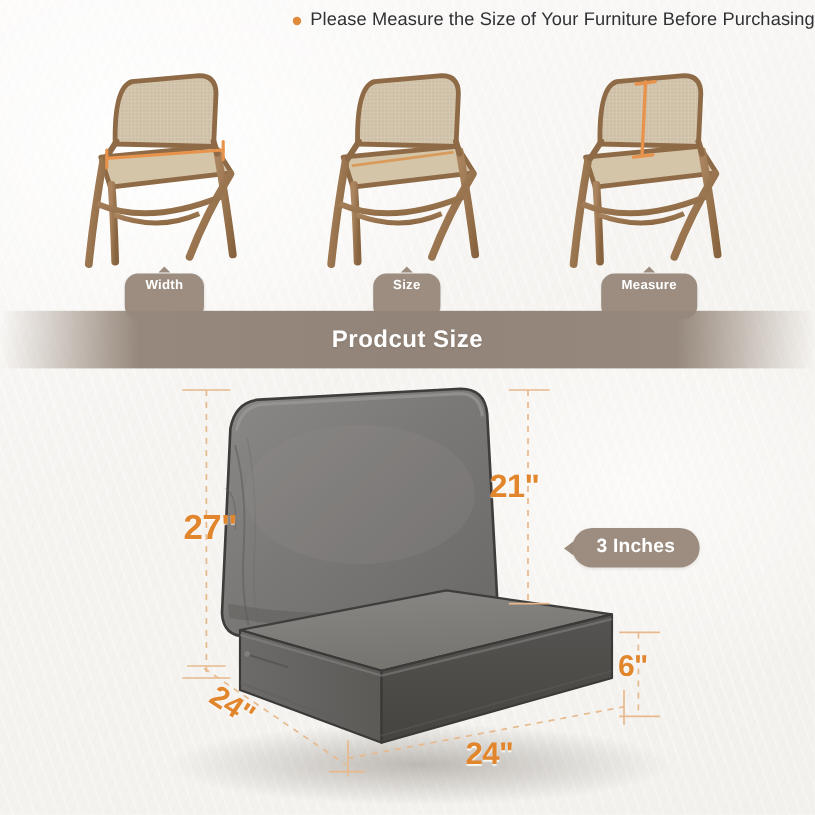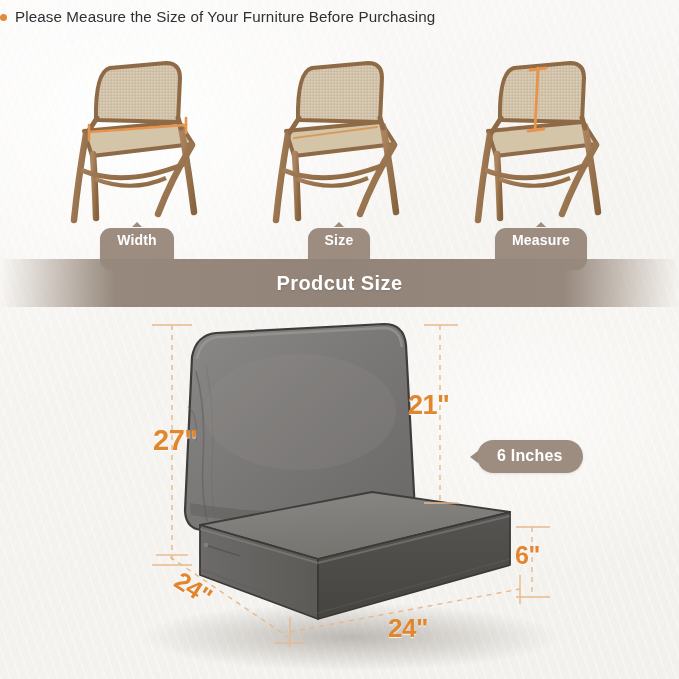--- a/index.html
+++ b/index.html
@@ -25,21 +25,21 @@
     position:absolute; inset:0; pointer-events:none; opacity:.5;
     background-image:
       repeating-linear-gradient(114deg, rgba(0,0,0,.016) 0 1px, rgba(255,255,255,0) 1px 7px),
       repeating-linear-gradient(28deg, rgba(0,0,0,.012) 0 1px, rgba(255,255,255,0) 1px 11px),
       repeating-linear-gradient(71deg, rgba(255,255,255,.5) 0 2px, rgba(0,0,0,0) 2px 9px);
   }
 
   
   #header {
     position:absolute; left:0; top:8px; width:100%;
-    display:flex; align-items:center; justify-content:flex-start; gap:8px;
+    display:flex; align-items:center; justify-content:flex-end; gap:8px;
   }
   #bullet {
     width:7px; height:7px; border-radius:50%; background:#e08a3c; flex:none;
     margin-top:2px;
   }
   #header-text {
     font-size:15.2px; color:#2f3033; letter-spacing:.1px; white-space:nowrap;
   }
 
   
@@ -56,21 +56,21 @@
   #pill-d { left:264px; }
   #pill-h { left:466px; }
   .pill-notch {
     width:0;height:0;margin:0 auto;
     border-left:5px solid transparent;border-right:5px solid transparent;
     border-bottom:5px solid #9c8d80;
   }
   .pill {
     display:inline-block; margin-top:1px;
     background:#9c8d80; color:#fff;
-    font-size:14px; font-weight:bold;
+    font-size:11px; font-weight:bold;
     padding:4px 17px 22px; border-radius:11px;
     letter-spacing:.2px;
     box-shadow:0 1px 2px rgba(0,0,0,.08);
   }
 
   
   #banner {
     position:absolute; left:0; top:259px; width:100%; height:48px;
     background:linear-gradient(90deg,
       rgba(156,141,128,0) 0%,
@@ -343,17 +343,17 @@
     </svg>
 
     <span class="dim" id="dim-27" style="top:117px;">27"</span>
     <span class="dim" id="dim-21" style="top:83px;">21"</span>
     <span class="dim" id="dim-6r" style="top:234px;">6"</span>
     <span class="dim" id="dim-24b" style="top:306px;">24"</span>
     <span class="dim" id="dim-24d" style="top:259px;">24"</span>
 
     <div id="badge-6" style="top:133px;">
       <span id="badge-arrow"></span>
-      <span id="badge-pill">6 Inches</span>
+      <span id="badge-pill">3 Inches</span>
     </div>
 
   </div>
 </div>
 
 </body></html>

